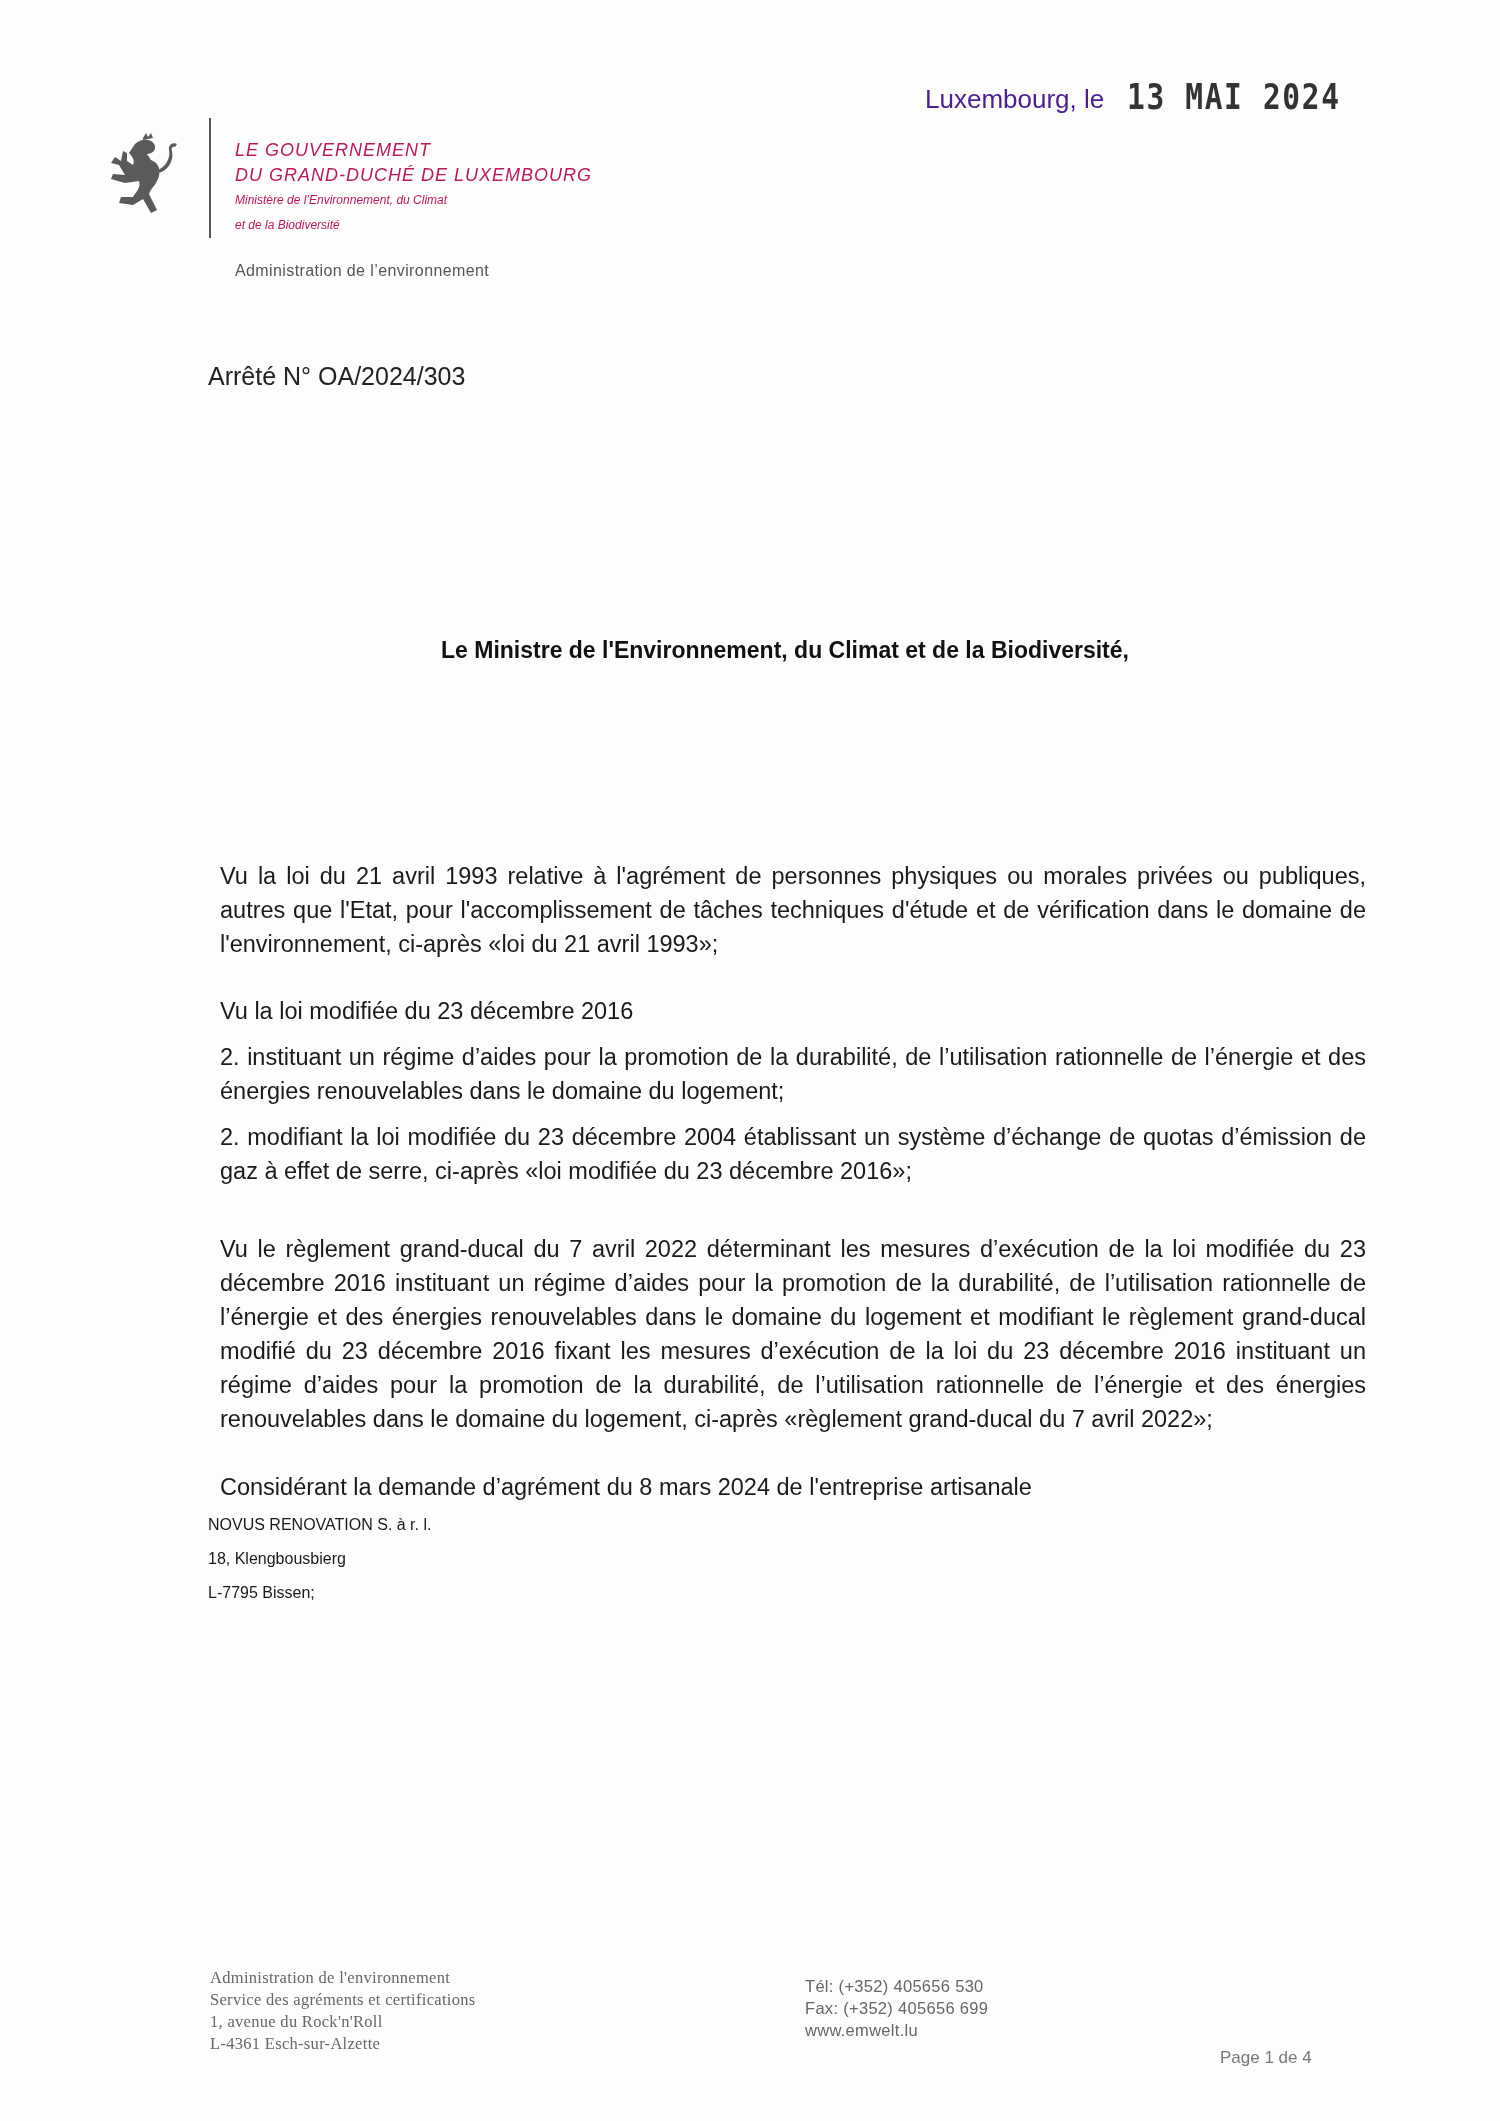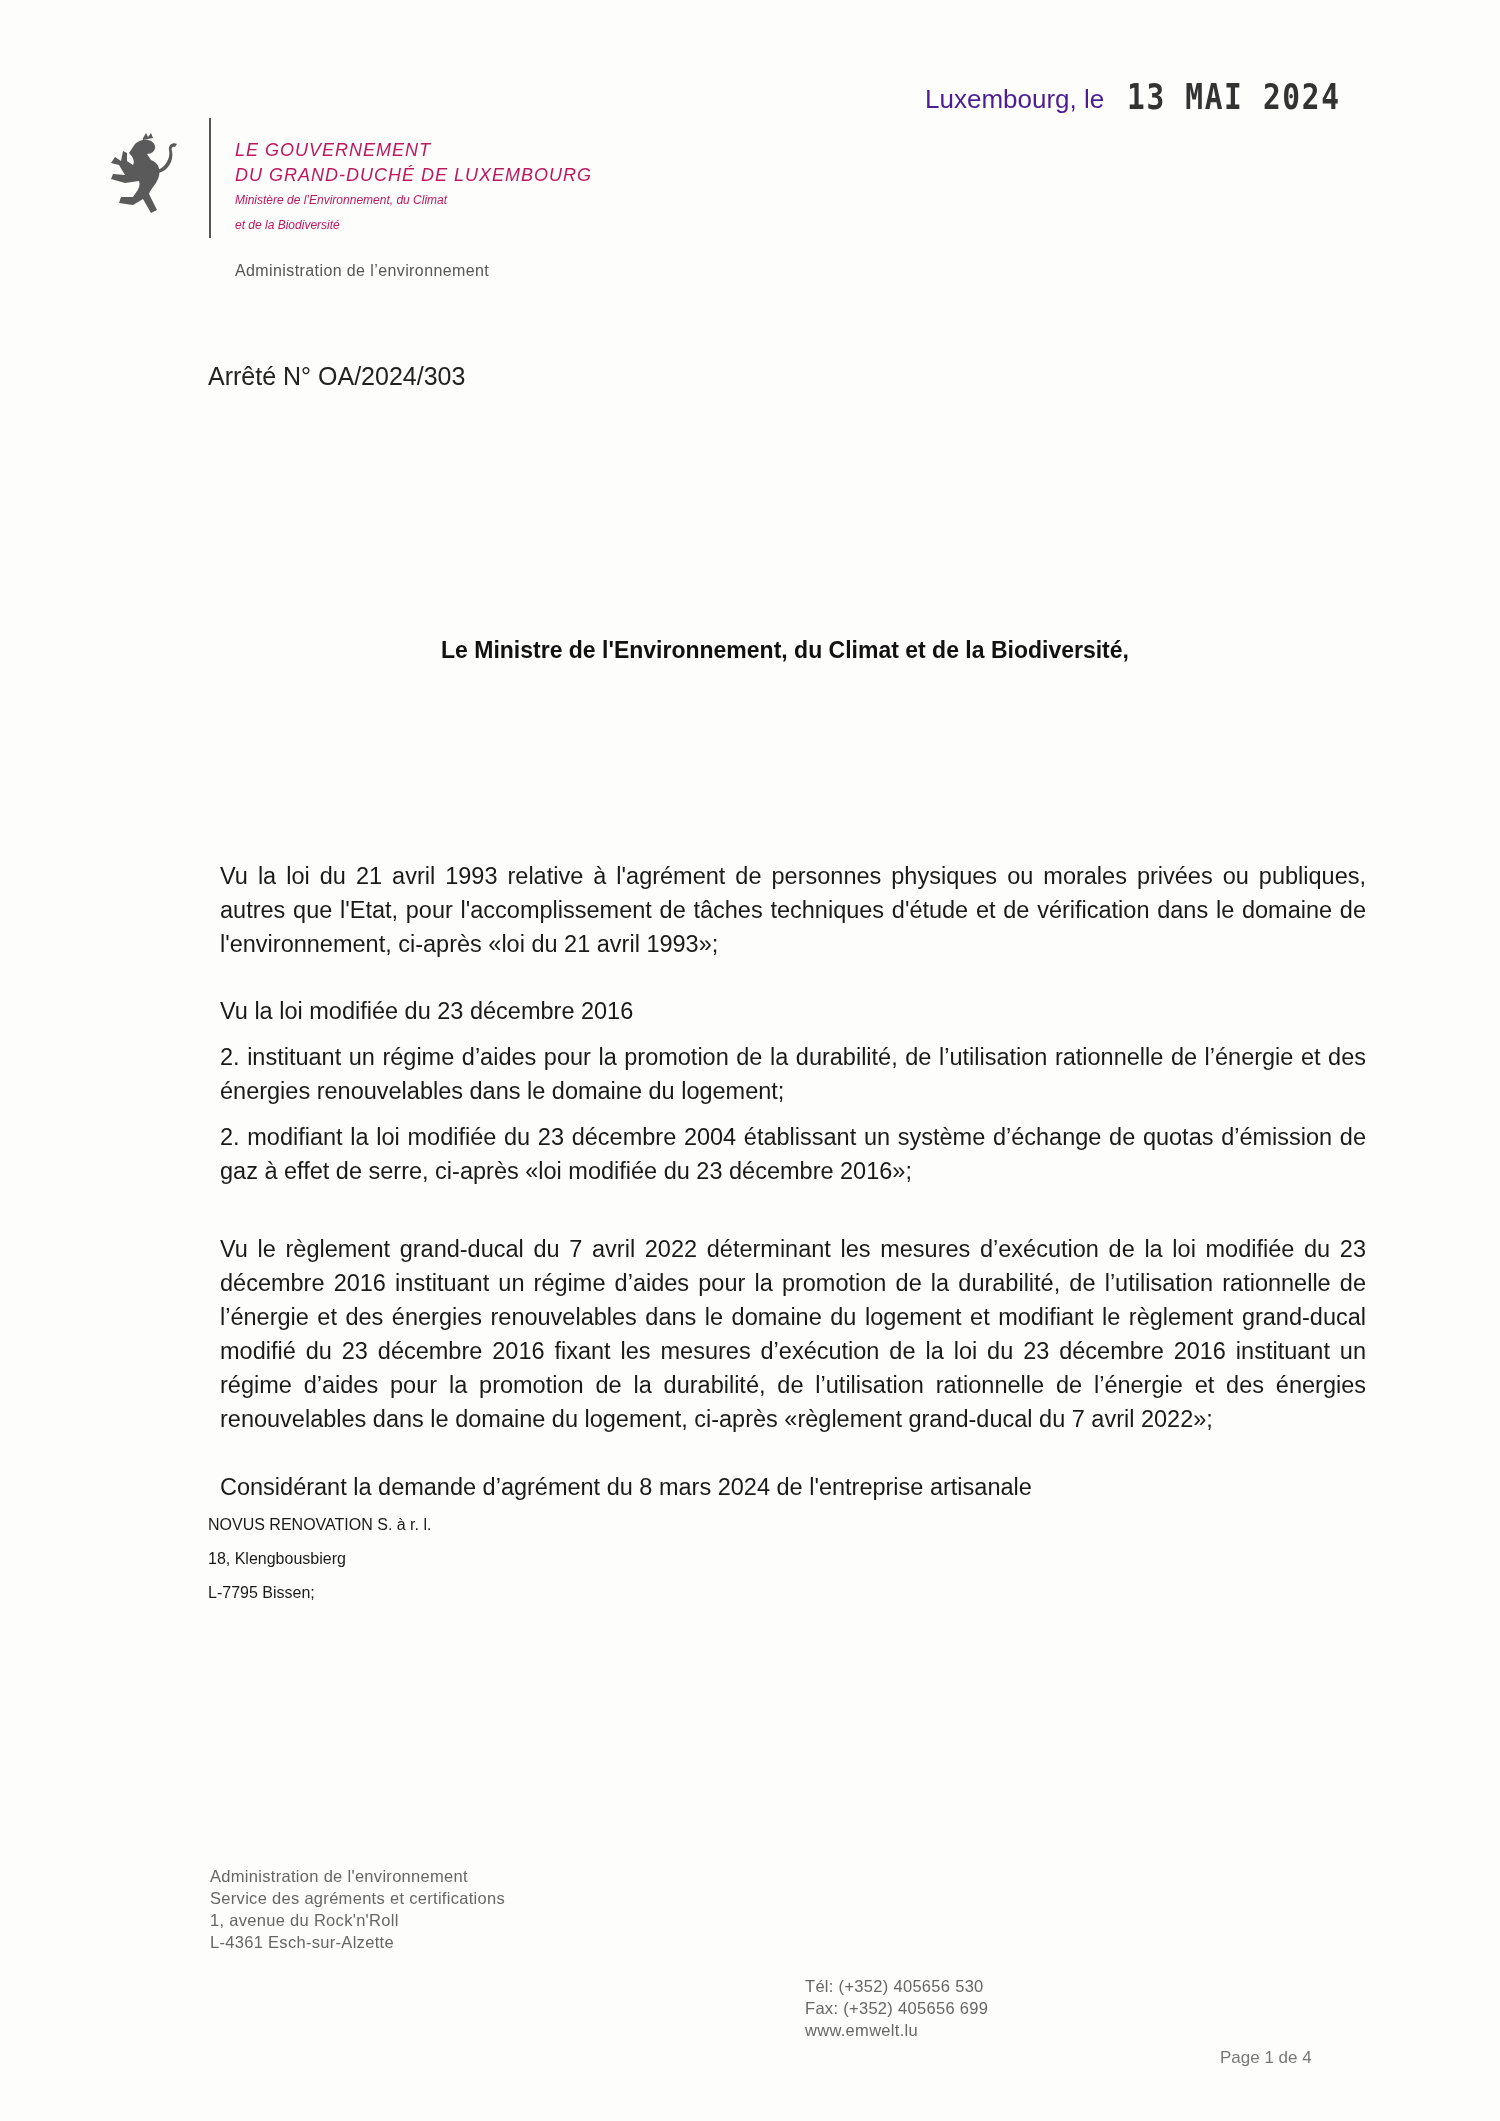--- a/index.html
+++ b/index.html
@@ -17,21 +17,21 @@
     .admin { left: 235px; top: 262px; font-size: 16px; color: #555; letter-spacing: 0.4px; }
     .arrete { left: 208px; top: 362px; font-size: 25px; color: #222; }
     .minister { left: 0; width: 1500px; top: 637px; text-align: center; font-size: 23px; font-weight: bold; color: #111; padding-left: 70px; box-sizing: border-box; }
     .body-text { left: 208px; width: 1170px; font-size: 23.5px; line-height: 34px; color: #1a1a1a; }
     .body-text p { margin: 12px; text-align: justify; }
     .p1 { top: 847px; }
     .p2 { top: 982px; }
     .p3 { top: 1220px; }
     .p4 { top: 1458px; }
     .company { left: 208px; top: 1508px; font-size: 16px; line-height: 34px; color: #1a1a1a; }
-    .foot-left { left: 210px; top: 1865px; font-size: 16.5px; line-height: 22px; color: #666; letter-spacing: 0.3px; }
+    .foot-left { left: 210px; top: 1967px; font-size: 16.5px; line-height: 22px; color: #666; letter-spacing: 0.3px; font-family: Liberation Serif, serif; }
     .foot-right { left: 805px; top: 1975px; font-size: 16.5px; line-height: 22px; color: #666; letter-spacing: 0.3px; }
     .pageno { left: 1220px; top: 2048px; font-size: 17px; color: #777; }
   </style>
 </head>
 <body>
 
 <div class="abs date-label">Luxembourg, le</div>
 <div class="abs date-stamp">13 MAI 2024</div>
 
 <div class="abs logo">

